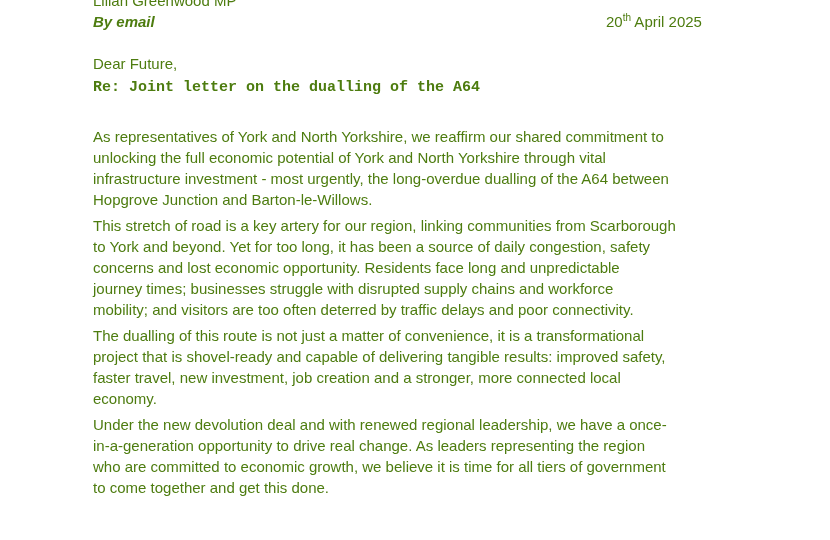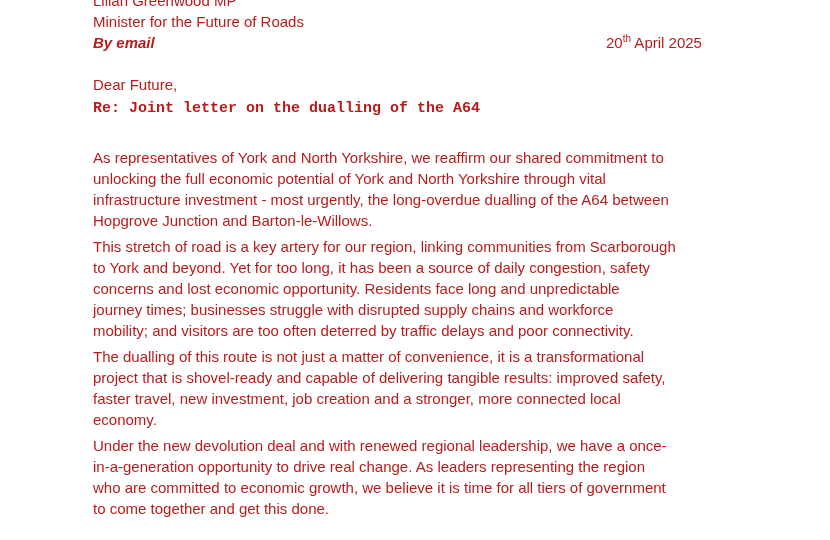--- a/index.html
+++ b/index.html
@@ -11,21 +11,21 @@
     position: relative;
     width: 830px;
     height: 540px;
     box-sizing: border-box;
     padding: 0 93px;
     overflow: hidden;
     background: #ffffff;
     font-family: "Liberation Sans", sans-serif;
     font-size: 15px;
     line-height: 21px;
-    color: #b91c1c;
+    color: #4d7c0f;
     -webkit-font-smoothing: antialiased;
   }
   .recipient-block {
     margin-top: -10px; 
   }
   .recipient-block div {
     white-space: nowrap;
   }
   .delivery-date-row {
     position: relative;
@@ -64,21 +64,20 @@
     margin-top: 28px;
   }
 </style>
 </head>
 <body>
 
 <div class="page">
 
   <div class="recipient-block">
     <div>Lilian Greenwood MP</div>
-    <div>Minister for the Future of Roads</div>
   </div>
 
   <div class="delivery-date-row">
     <span class="delivery-method">By email</span>
     <span class="letter-date"><span>20</span><sup>th</sup><span> April 2025</span></span>
   </div>
 
   <div class="salutation">Dear Future,</div>
 
   <div class="subject-line">Re: Joint letter on the dualling of the A64</div>

